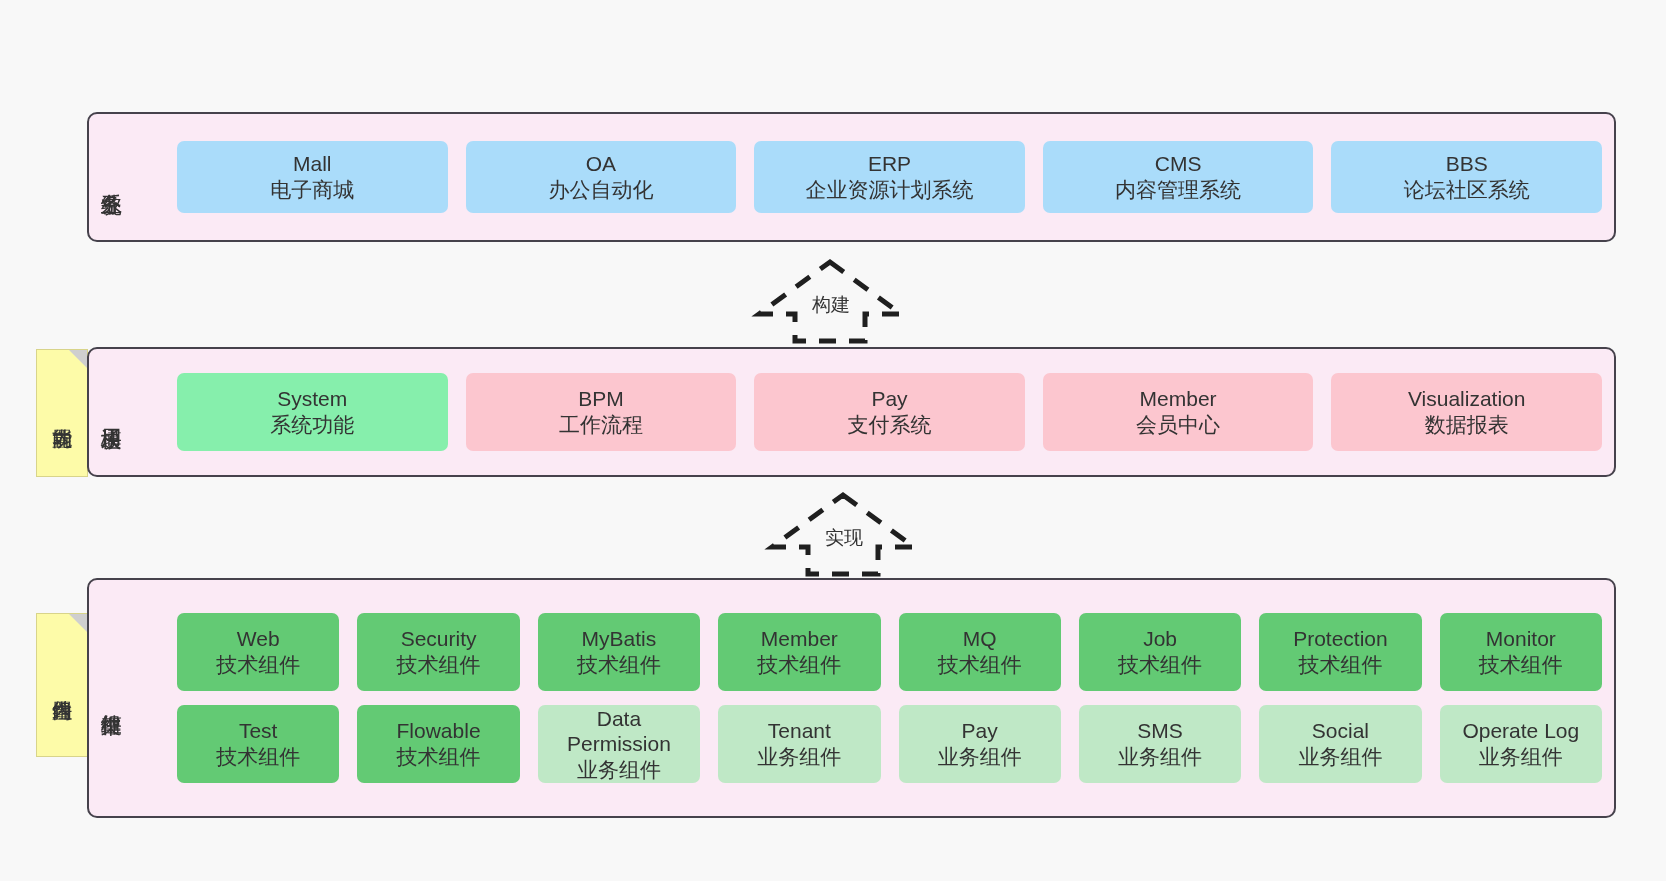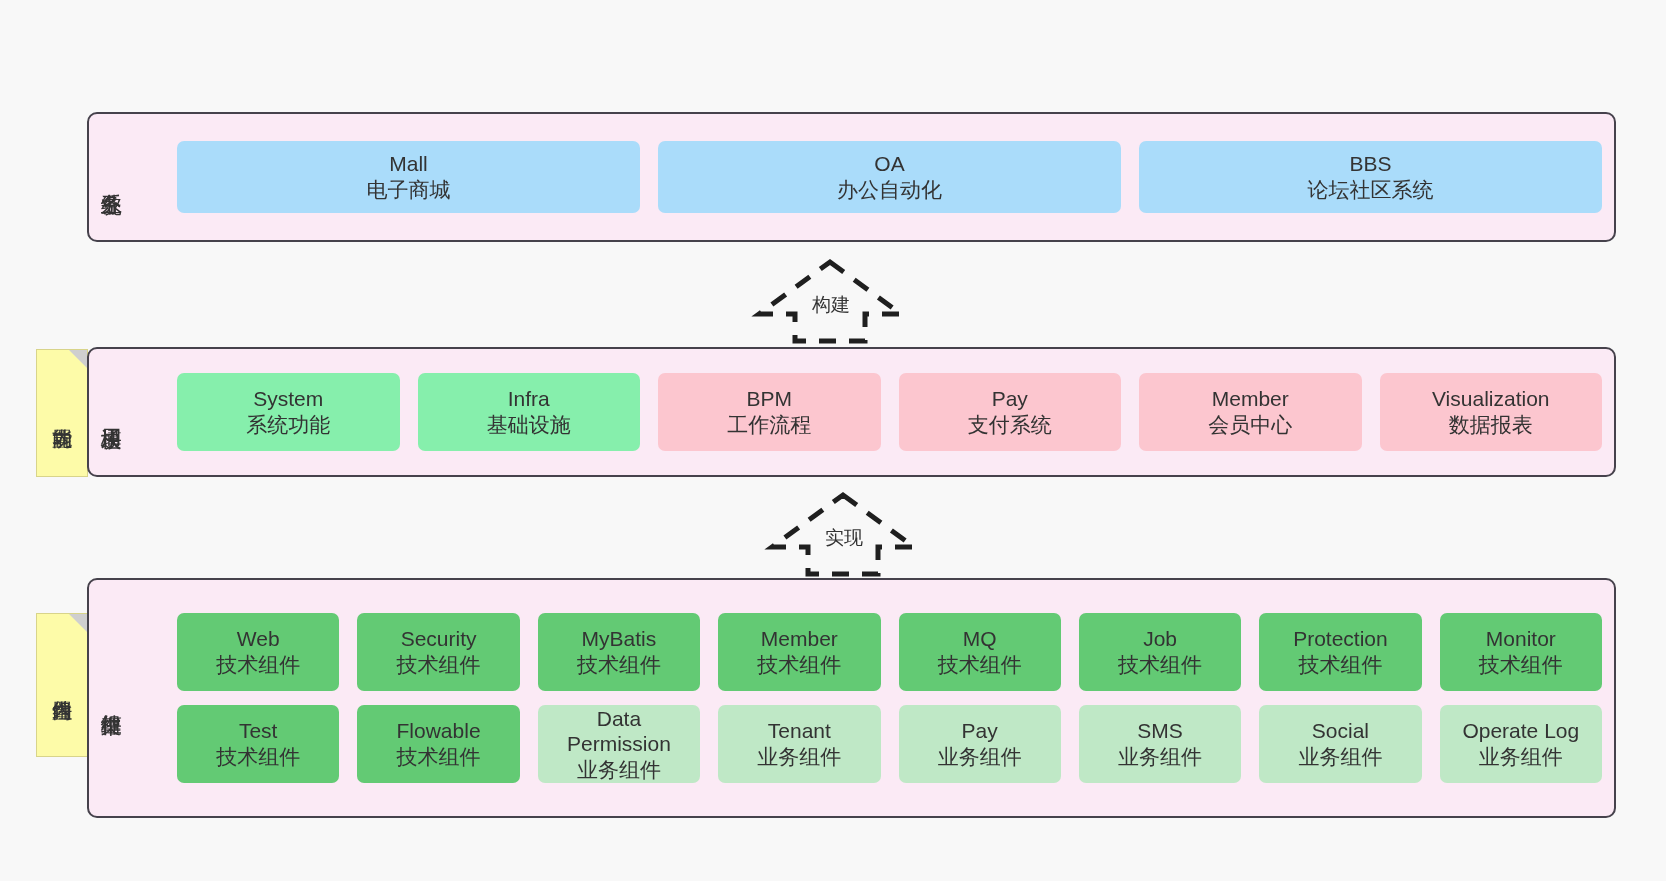--- a/index.html
+++ b/index.html
@@ -135,20 +135,28 @@
       <div class="row">
         <div class="card c-blue">
           <span class="en">Mall</span>
           <span class="cn">电子商城</span>
         </div>
         <div class="card c-blue">
           <span class="en">OA</span>
           <span class="cn">办公自动化</span>
         </div>
         <div class="card c-blue">
+          <span class="en">ERP</span>
+          <span class="cn">企业资源计划系统</span>
+        </div>
+        <div class="card c-blue">
+          <span class="en">CMS</span>
+          <span class="cn">内容管理系统</span>
+        </div>
+        <div class="card c-blue">
           <span class="en">BBS</span>
           <span class="cn">论坛社区系统</span>
         </div>
       </div>
     </div>
   </div>
 
   <div class="openarrow" style="left:755px;top:258px;">
     <svg width="150" height="85" viewBox="0 0 150 85" fill="none">
       <path d="M75 4 L146 56 L110 56 L110 83 L40 83 L40 56 L4 56 Z" stroke="#1f1f1f" stroke-width="5" stroke-linejoin="miter" stroke-dasharray="17 13" fill="none"></path>
@@ -162,24 +170,20 @@
   </div>
 
   <div class="layer layer2">
     <div class="layer-title">通用模块</div>
     <div class="layer-body">
       <div class="row">
         <div class="card c-red">
           <span class="en">System</span>
           <span class="cn">系统功能</span>
         </div>
-        <div class="card c-red">
-          <span class="en">Infra</span>
-          <span class="cn">基础设施</span>
-        </div>
         <div class="card c-pink">
           <span class="en">BPM</span>
           <span class="cn">工作流程</span>
         </div>
         <div class="card c-pink">
           <span class="en">Pay</span>
           <span class="cn">支付系统</span>
         </div>
         <div class="card c-pink">
           <span class="en">Member</span>

